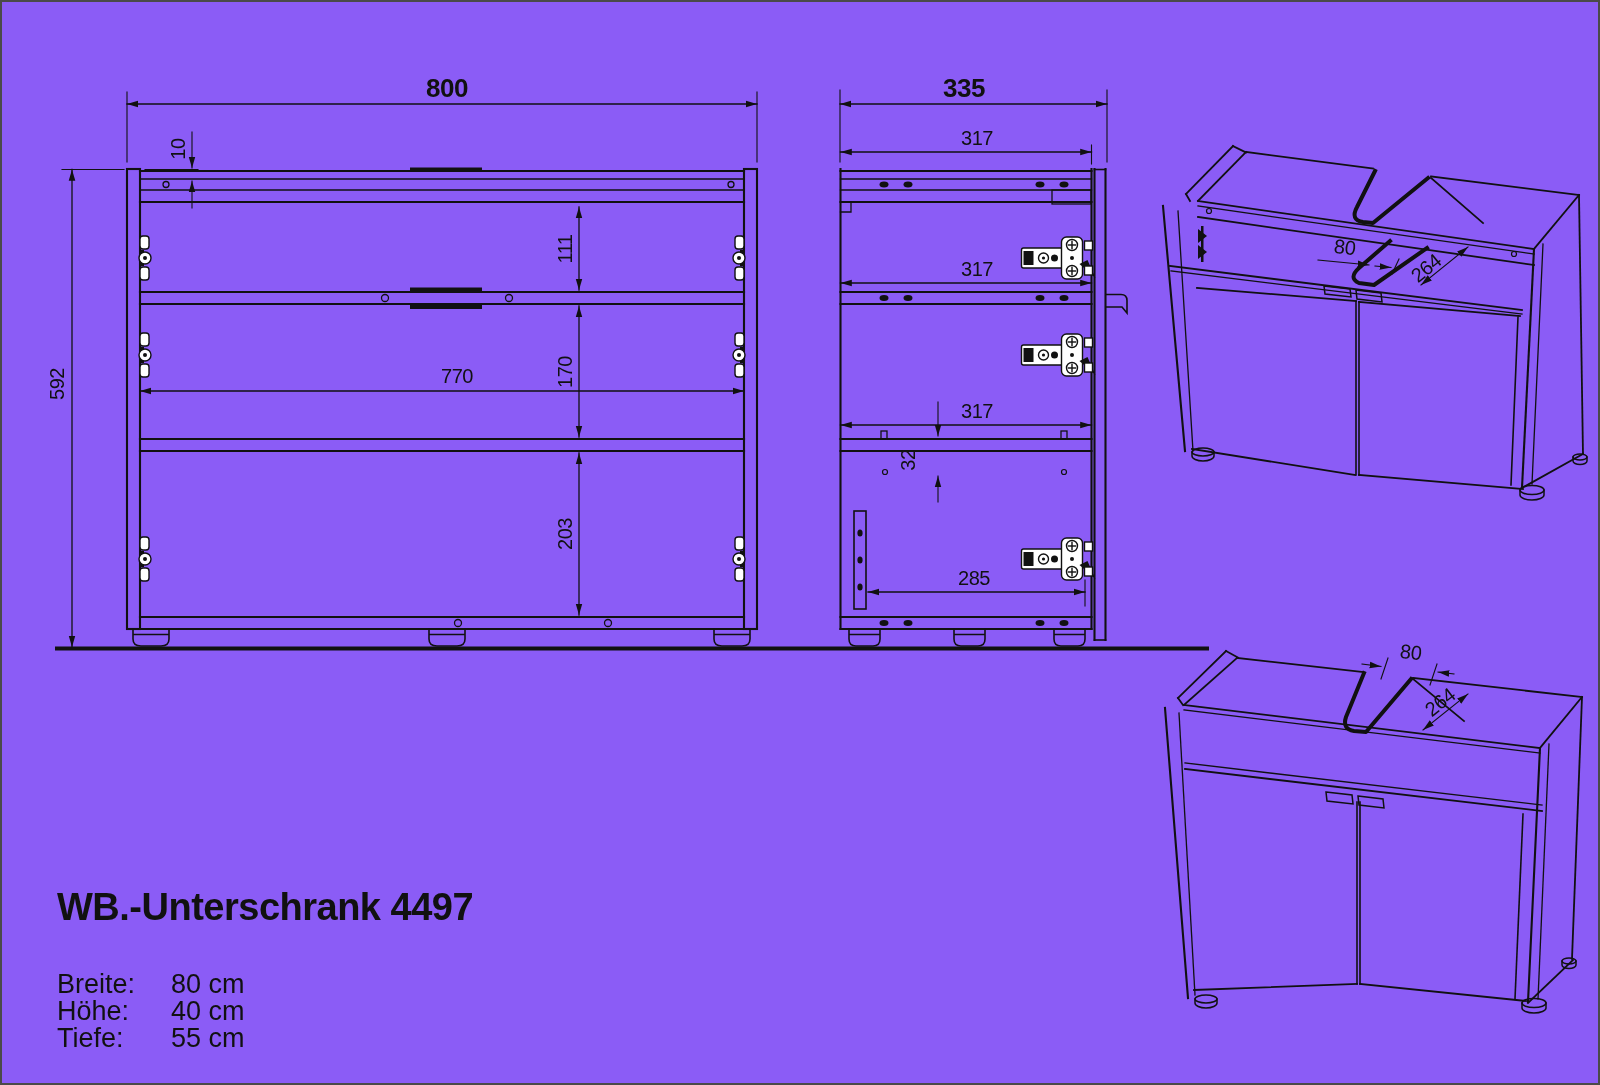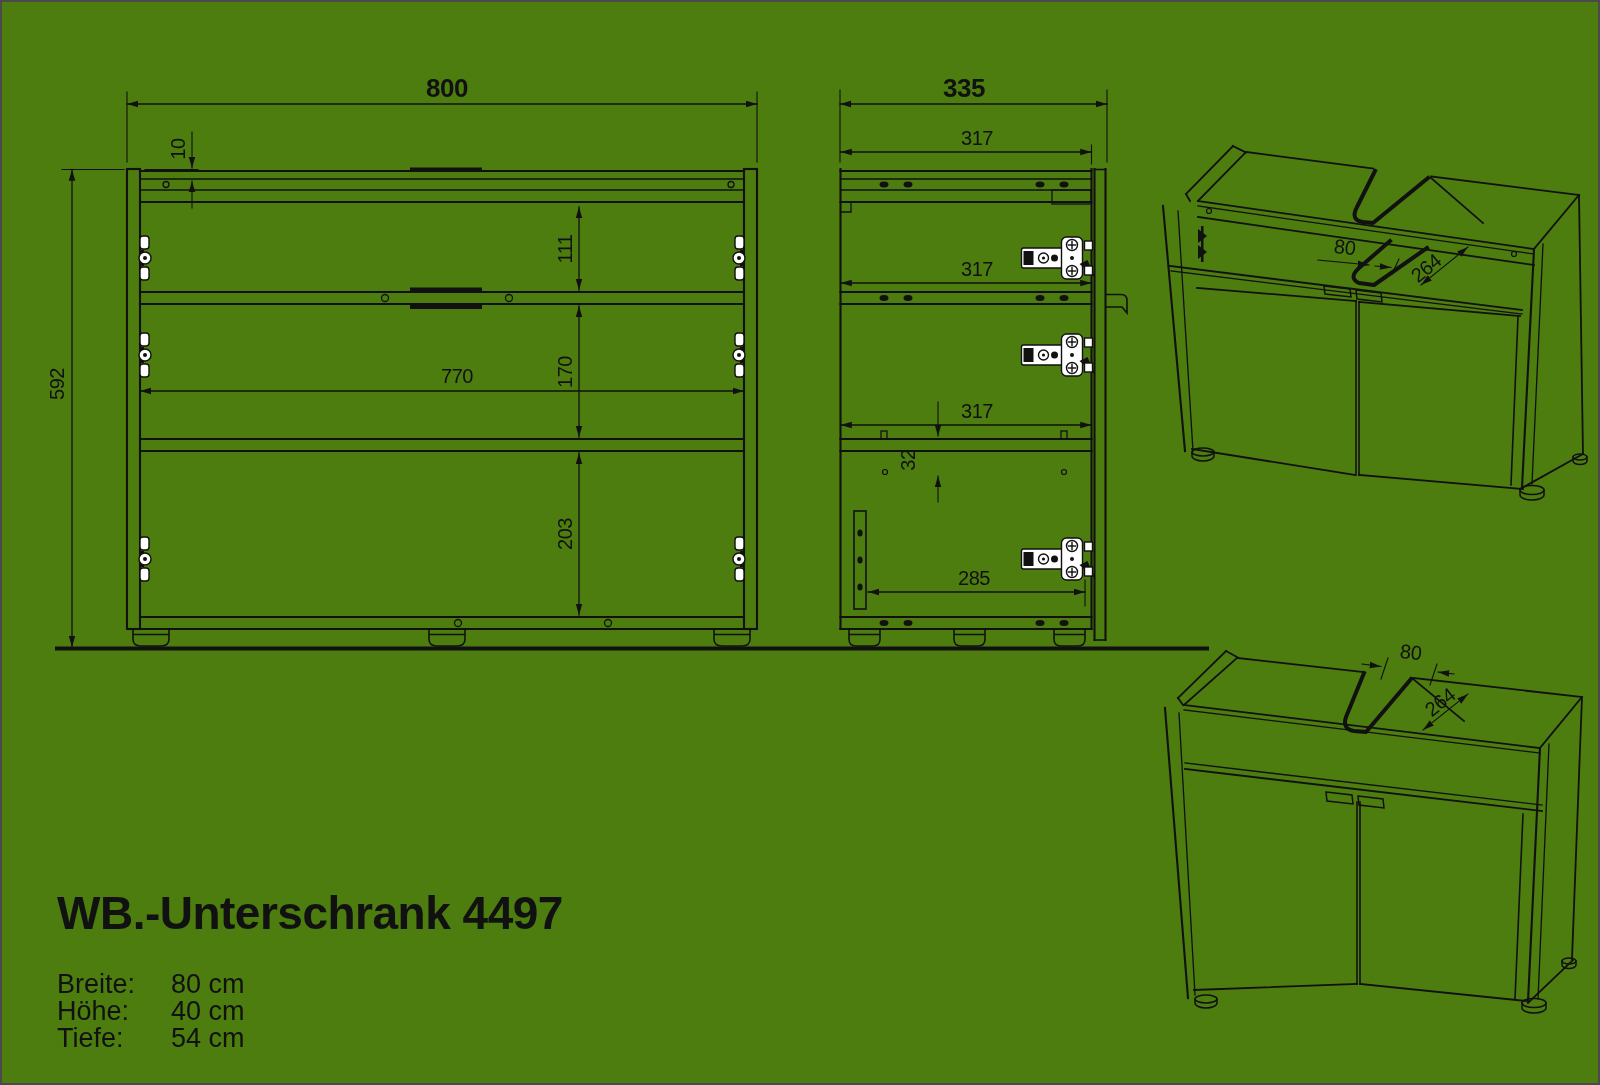--- a/index.html
+++ b/index.html
@@ -1,26 +1,26 @@
 <!DOCTYPE html>
 <html><head>
 <meta charset="utf-8">
 <style>
   html,body{margin:0;padding:0;background:#fff;}
   .page{
-    position:relative;width:1600px;height:1085px;background:#4d7c0f;
+    position:relative;width:1600px;height:1085px;background:#8b5cf6;
     border:2px solid #4a4a4a;box-sizing:border-box;overflow:hidden;
     font-family:"Liberation Sans", sans-serif;
   }
   svg{position:absolute;left:0;top:0;}
   svg text{fill:#111;font-family:"Liberation Sans",sans-serif;}
   .dim{font-size:20px;letter-spacing:-0.4px;}
   .dimbig{font-size:26px;font-weight:bold;letter-spacing:-0.5px;}
   .title{
-    position:absolute;left:55px;top:884px;font-size:46px;font-weight:bold;
+    position:absolute;left:55px;top:884px;font-size:38px;font-weight:bold;
     color:#111;letter-spacing:-0.5px;white-space:nowrap;
   }
   .specs{position:absolute;left:55px;top:969px;color:#111;font-size:27px;}
   .specrow{height:27px;line-height:27px;white-space:nowrap;}
   .speclabel{display:inline-block;width:114px;}
 </style>
 </head>
 <body>
 
 <div class="page">
@@ -388,17 +388,17 @@
 <div class="title">WB.-Unterschrank 4497</div>
 
 <div class="specs">
   <div class="specrow">
     <span class="speclabel">Breite:</span><span>80 cm</span>
   </div>
   <div class="specrow">
     <span class="speclabel">Höhe:</span><span>40 cm</span>
   </div>
   <div class="specrow">
-    <span class="speclabel">Tiefe:</span><span>54 cm</span>
+    <span class="speclabel">Tiefe:</span><span>55 cm</span>
   </div>
 </div>
 
 </div>
 
 </body></html>

